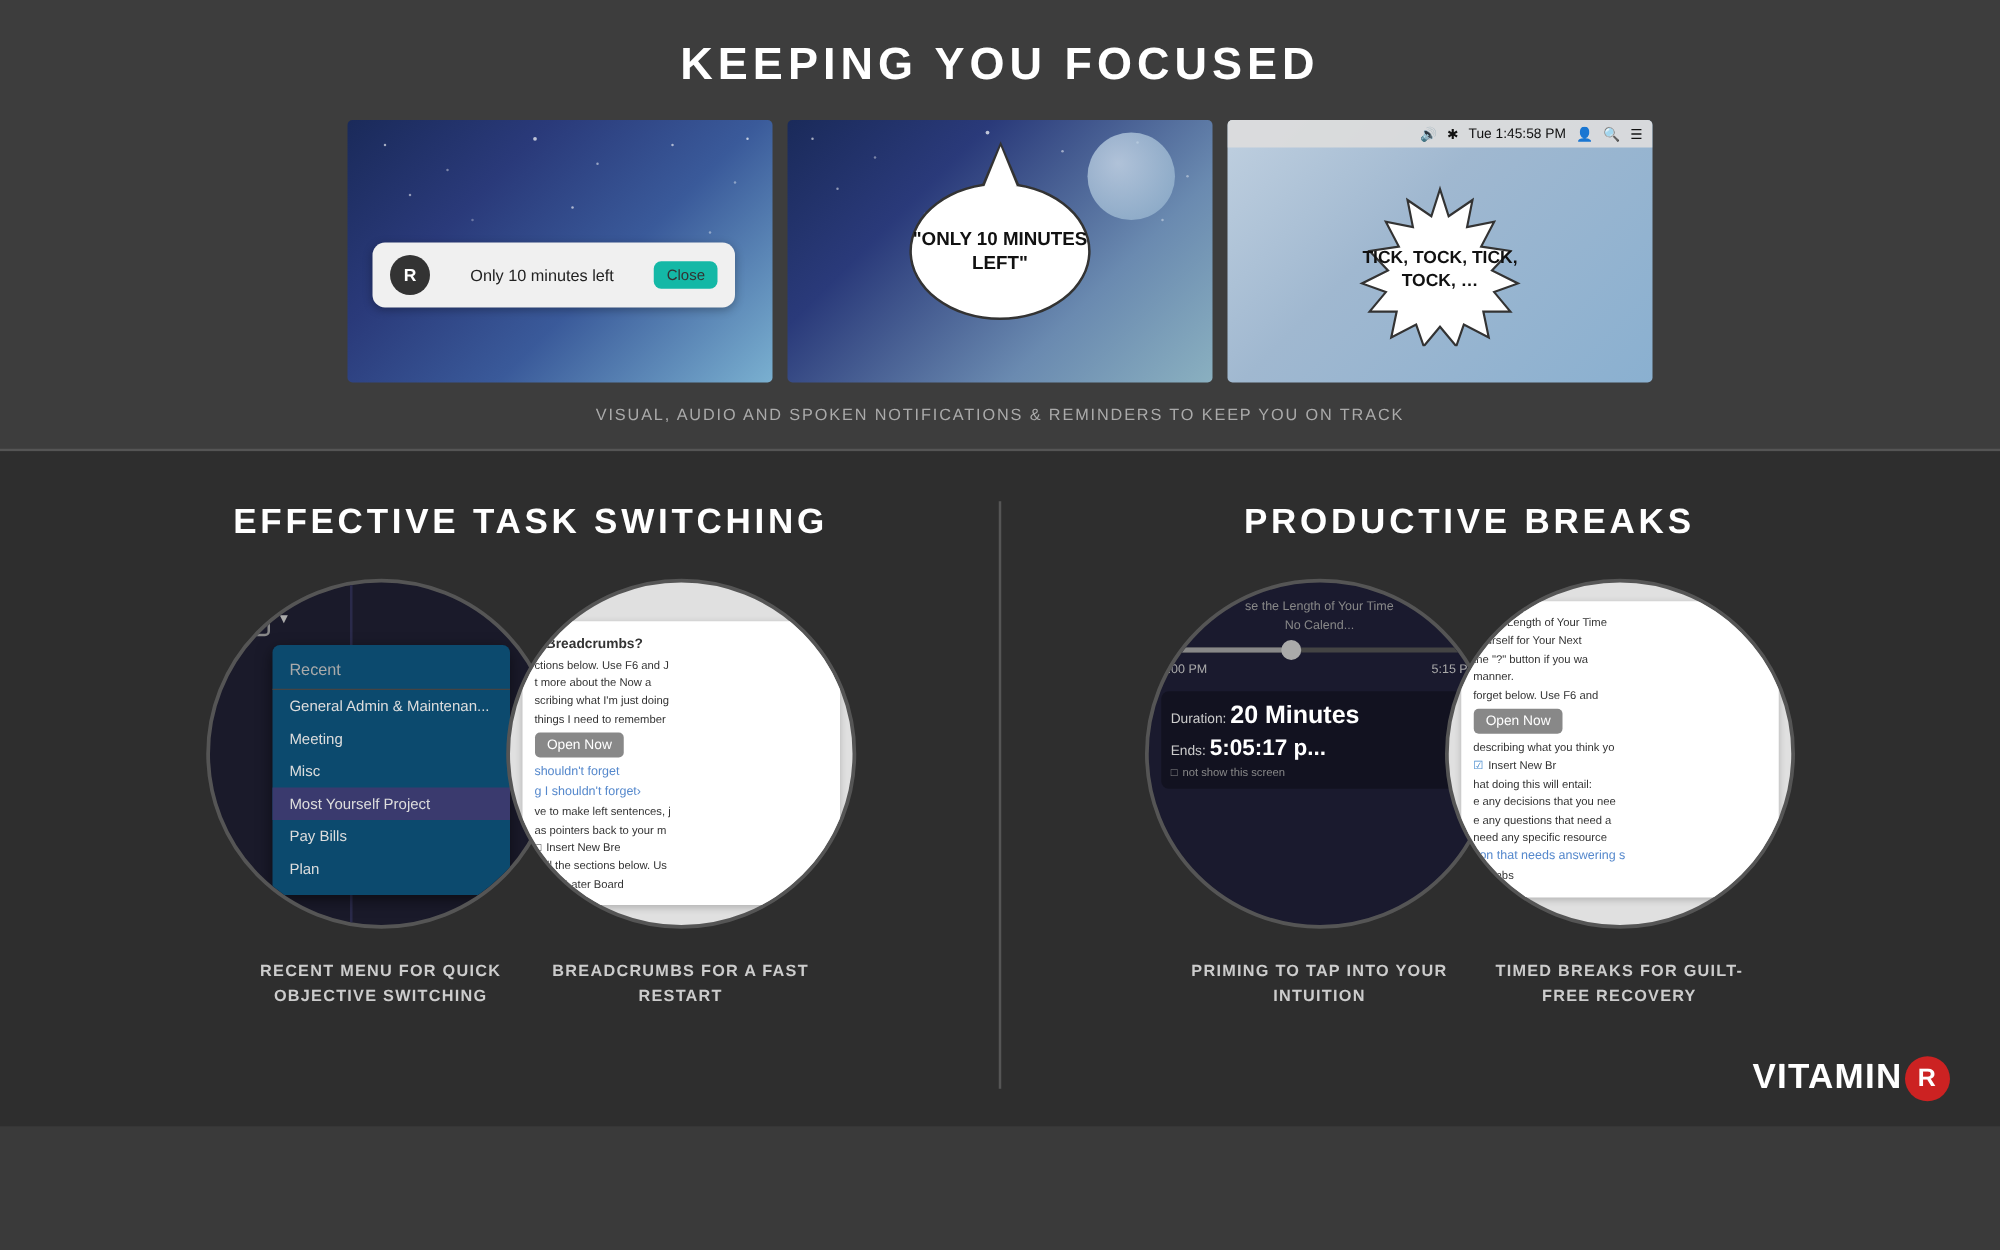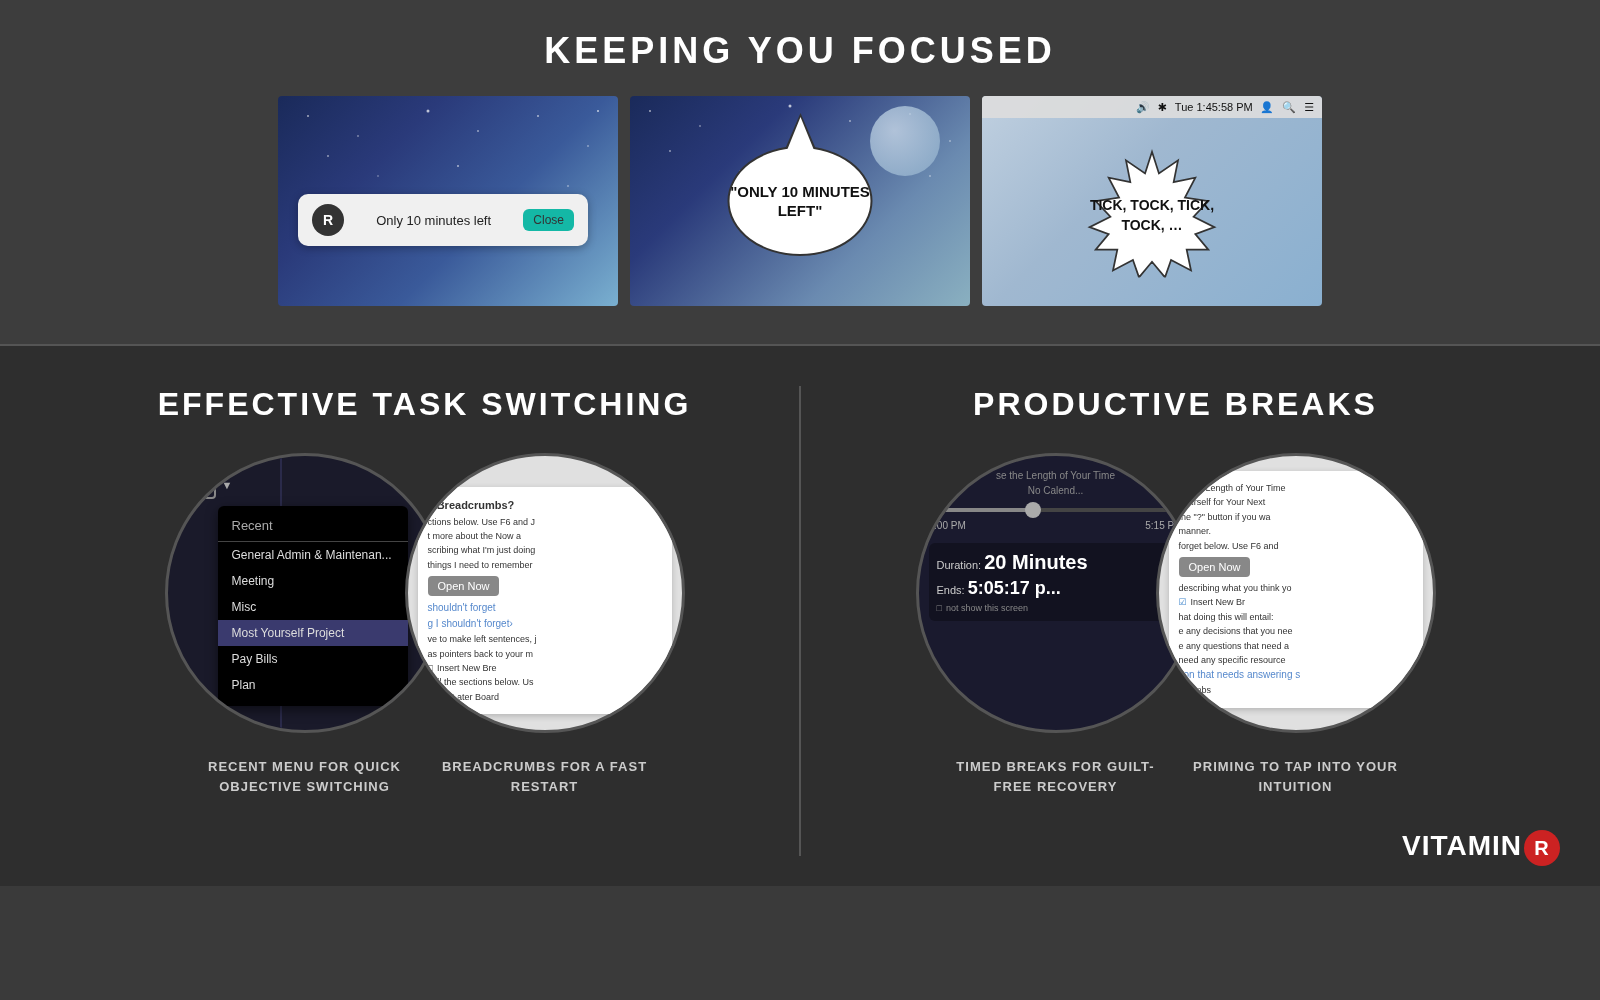--- a/index.html
+++ b/index.html
@@ -196,21 +196,21 @@
 
     .bottom-half {
       flex: 1;
       display: flex;
       flex-direction: column;
       align-items: center;
     }
 
     .section-title {
       color: #ffffff;
-      font-size: 32px;
+      font-size: 28px;
       font-weight: bold;
       letter-spacing: 3px;
       margin-bottom: 30px;
       text-align: center;
     }
 
     .circles-row {
       display: flex;
       gap: -20px;
       margin-bottom: 30px;
@@ -227,21 +227,21 @@
       margin: 0 -20px;
       position: relative;
       flex-shrink: 0;
     }
 
     
     .recent-menu {
       position: absolute;
       top: 50px;
       left: 50px;
-      background: #000000;
+      background: #0c4a6e;
       border-radius: 6px;
       padding: 8px 0;
       width: 190px;
       box-shadow: 0 4px 12px rgba(0,0,0,0.5);
     }
 
     .recent-header {
       color: #aaa;
       font-size: 13px;
       padding: 4px 14px 8px;
@@ -422,20 +422,21 @@
       <div class="starburst-bubble">
         <svg width="220" height="150" viewBox="0 0 220 150">
 
           <polygon points="110,5 118,30 140,15 135,40 160,35 148,58 175,62 158,80 182,92 160,100 175,118 150,118 155,142 132,130 125,150 110,132 95,150 88,130 65,142 70,118 45,118 60,100 38,92 62,80 45,62 72,58 60,35 85,40 80,15 102,30" fill="white" stroke="#333" stroke-width="2"></polygon>
         </svg>
         <div style="position:absolute;top:50%;left:50%;transform:translate(-50%,-48%);text-align:center;font-size:14px;font-weight:bold;color:#111;line-height:1.4;width:130px;">TICK, TOCK, TICK, TOCK, …</div>
       </div>
     </div>
   </div>
 
+  <p class="subtitle-text">VISUAL, AUDIO AND SPOKEN NOTIFICATIONS &amp; REMINDERS TO KEEP YOU ON TRACK</p>
 </div>
 
 <div class="bottom-section" style="position:relative;min-height:540px;">
 
   <div class="bottom-half">
     <h2 class="section-title">EFFECTIVE TASK SWITCHING</h2>
 
     <div class="circles-row" style="display:flex;margin-bottom:24px;">
 
       <div class="circle-screenshot" style="background:#1a1a2a;">
@@ -542,21 +543,21 @@
           <div>e any decisions that you nee</div>
           <div>e any questions that need a</div>
           <div>need any specific resource</div>
           <div class="blue-link">tion that needs answering s</div>
           <div>rcrumbs</div>
         </div>
       </div>
     </div>
 
     <div class="captions-row">
+      <div class="caption">PRIMING TO TAP INTO YOUR INTUITION</div>
       <div class="caption">TIMED BREAKS FOR GUILT-FREE RECOVERY</div>
-      <div class="caption">PRIMING TO TAP INTO YOUR INTUITION</div>
     </div>
   </div>
 
   <div class="vitaminr-logo">
     <span>VITAMIN</span><span class="r-circle">R</span>
   </div>
 </div>
 
 </body></html>

